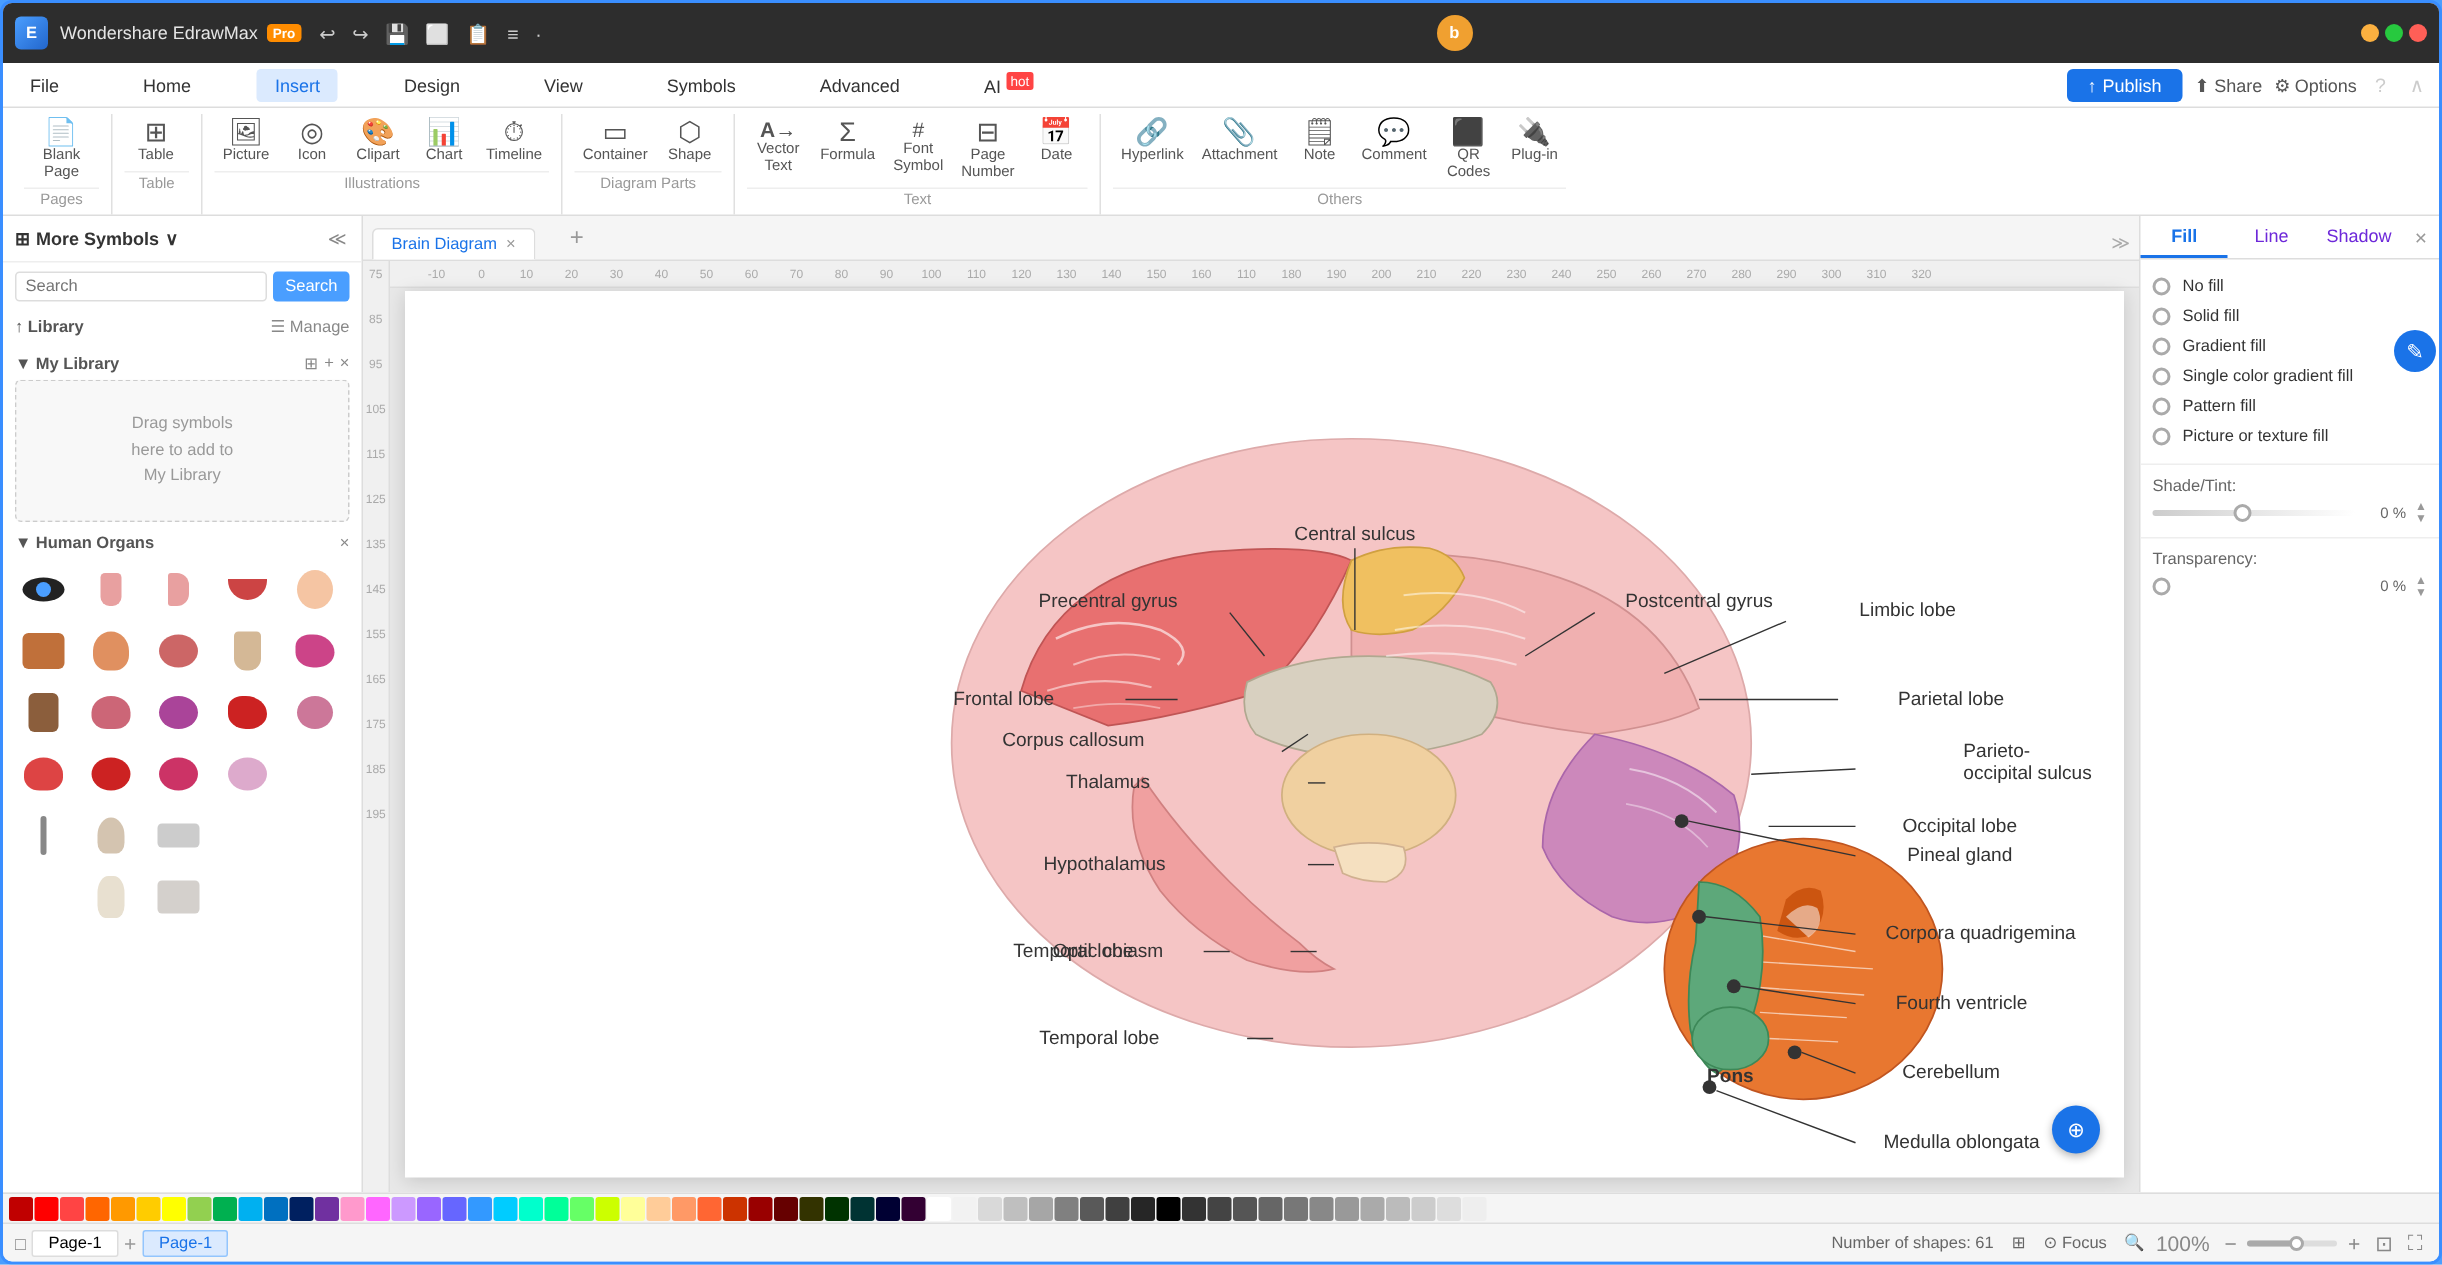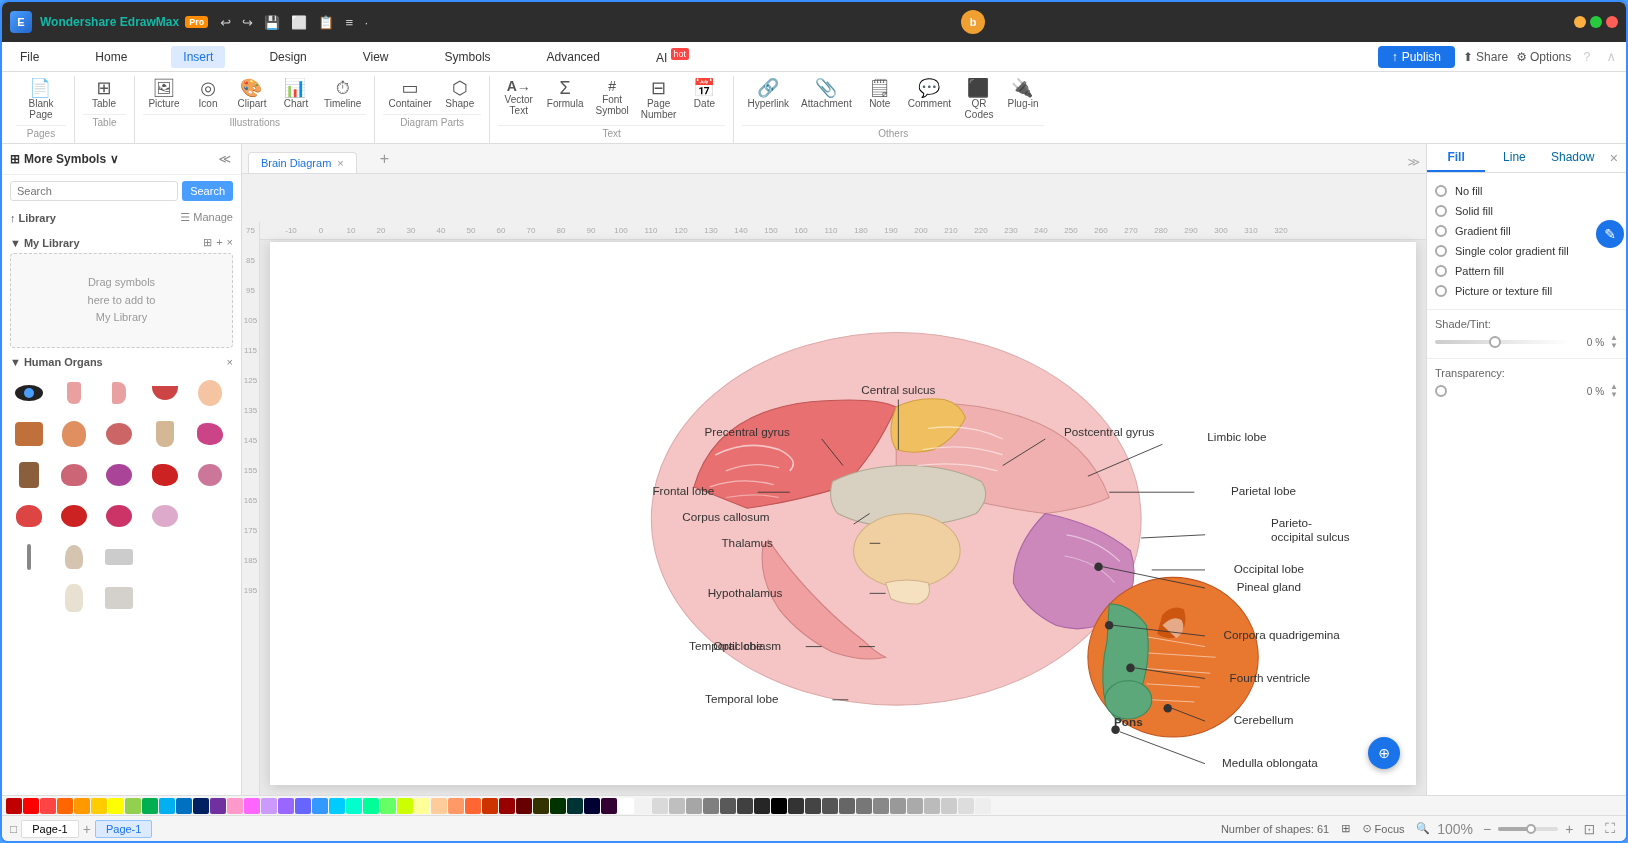--- a/index.html
+++ b/index.html
@@ -5,21 +5,21 @@
     * { box-sizing: border-box; margin: 0; padding: 0; }
     body { font-family: 'Segoe UI', Arial, sans-serif; font-size: 12px; background: #4a9eff; width: 1628px; height: 843px; overflow: hidden; }
     
     .app-window { width: 1628px; height: 843px; background: #f0f0f0; border-radius: 8px; overflow: hidden; display: flex; flex-direction: column; border: 2px solid #3a8eff; }
     
     
     .title-bar { height: 40px; background: #2d2d2d; display: flex; align-items: center; padding: 0 8px; gap: 8px; flex-shrink: 0; }
     .title-bar-logo { display: flex; align-items: center; gap: 6px; }
     .logo-icon { width: 22px; height: 22px; background: linear-gradient(135deg, #4a9eff, #2266cc); border-radius: 4px; display: flex; align-items: center; justify-content: center; color: white; font-size: 11px; font-weight: bold; }
     .app-name { color: #e0e0e0; font-size: 12px; }
-    .app-name span { color: #14b8a6; font-weight: bold; margin-left: 2px; }
+    .app-name span { color: #e5e5e5; font-weight: normal; margin-left: 2px; }
     .pro-badge { background: #ff8c00; color: white; font-size: 9px; padding: 1px 4px; border-radius: 3px; font-weight: bold; }
     .title-bar-controls { display: flex; gap: 4px; margin-left: auto; }
     .tb-ctrl { width: 12px; height: 12px; border-radius: 50%; cursor: pointer; }
     .tb-ctrl.min { background: #fbb040; }
     .tb-ctrl.max { background: #27c93f; }
     .tb-ctrl.close { background: #ff5f57; }
     .title-undo { display: flex; gap: 3px; }
     .icon-btn-sm { color: #ccc; font-size: 13px; cursor: pointer; padding: 2px 4px; }
     .user-avatar { width: 24px; height: 24px; border-radius: 50%; background: #f0a030; display: flex; align-items: center; justify-content: center; color: white; font-size: 11px; font-weight: bold; cursor: pointer; }
     
@@ -77,21 +77,21 @@
     .ruler-h { height: 18px; background: #f0f0f0; border-bottom: 1px solid #ddd; display: flex; align-items: center; padding-left: 16px; overflow: hidden; }
     .ruler-marks { display: flex; font-size: 9px; color: #999; gap: 0; }
     .ruler-mark { width: 30px; text-align: center; flex-shrink: 0; }
     .ruler-v { width: 18px; background: #f0f0f0; border-right: 1px solid #ddd; display: flex; flex-direction: column; align-items: center; padding-top: 4px; overflow: hidden; flex-shrink: 0; }
     .ruler-v-marks { display: flex; flex-direction: column; font-size: 9px; color: #999; }
     .ruler-v-mark { height: 30px; display: flex; align-items: flex-start; justify-content: center; }
     .canvas-inner { flex: 1; position: relative; overflow: hidden; background: #e8e8e8; }
     
     
     .right-panel { width: 200px; background: #ffffff; border-left: 1px solid #ddd; display: flex; flex-direction: column; flex-shrink: 0; }
-    .rp-tab { flex: 1; padding: 6px 4px; text-align: center; font-size: 12px; cursor: pointer; color: #0369a1; border-bottom: 2px solid transparent; }
+    .rp-tab { flex: 1; padding: 6px 4px; text-align: center; font-size: 12px; cursor: pointer; color: #6d28d9; border-bottom: 2px solid transparent; }
     .rp-tab.active { color: #1a73e8; border-bottom-color: #1a73e8; font-weight: 600; }
     .rp-close { padding: 6px 8px; color: #999; cursor: pointer; font-size: 14px; }
     .fill-options { padding: 8px; }
     .fill-option { display: flex; align-items: center; gap: 8px; padding: 4px 0; cursor: pointer; }
     .fill-radio { width: 12px; height: 12px; border-radius: 50%; border: 2px solid #aaa; background: white; flex-shrink: 0; }
     .fill-option-label { font-size: 11px; color: #333; }
     .fill-section { padding: 8px; border-top: 1px solid #eee; }
     .fill-label { font-size: 11px; color: #666; margin-bottom: 4px; display: flex; align-items: center; justify-content: space-between; }
     .color-swatch { width: 40px; height: 20px; border-radius: 3px; border: 1px solid #ddd; background: #e0e0e0; }
     .shade-row { display: flex; align-items: center; gap: 6px; }
@@ -440,21 +440,21 @@
 
     <div class="canvas-area">
       <div class="tab-bar">
         <div class="tab active">
           <span>Brain Diagram</span>
           <span class="tab-close">×</span>
         </div>
         <span class="tab-add">+</span>
         <span style="margin-left:auto;color:#aaa;font-size:12px;padding:4px 6px;cursor:pointer;">≫</span>
       </div>
-      <div style="display:flex;flex:1;overflow:hidden;margin-top:48px;">
+      <div style="display:flex;flex:1;overflow:hidden;">
 
         <div class="ruler-v">
           <div class="ruler-v-marks">
             <div class="ruler-v-mark" style="font-size:8px;color:#aaa;">75</div>
             <div class="ruler-v-mark" style="font-size:8px;color:#aaa;">85</div>
             <div class="ruler-v-mark" style="font-size:8px;color:#aaa;">95</div>
             <div class="ruler-v-mark" style="font-size:8px;color:#aaa;">105</div>
             <div class="ruler-v-mark" style="font-size:8px;color:#aaa;">115</div>
             <div class="ruler-v-mark" style="font-size:8px;color:#aaa;">125</div>
             <div class="ruler-v-mark" style="font-size:8px;color:#aaa;">135</div>

